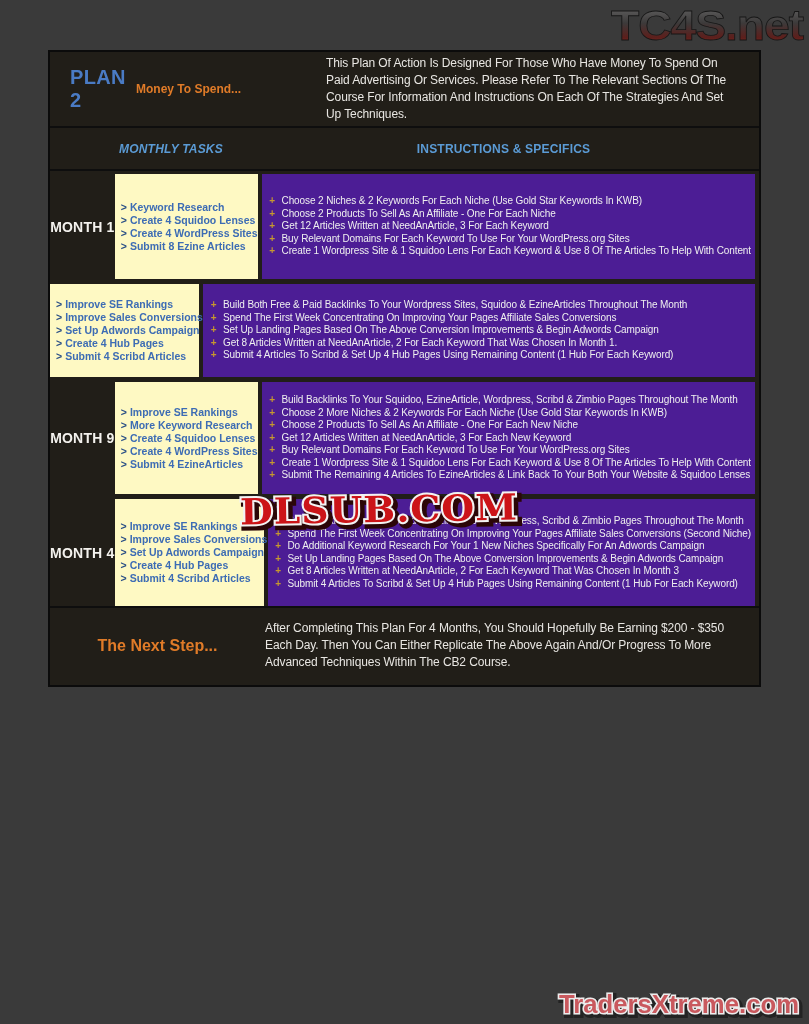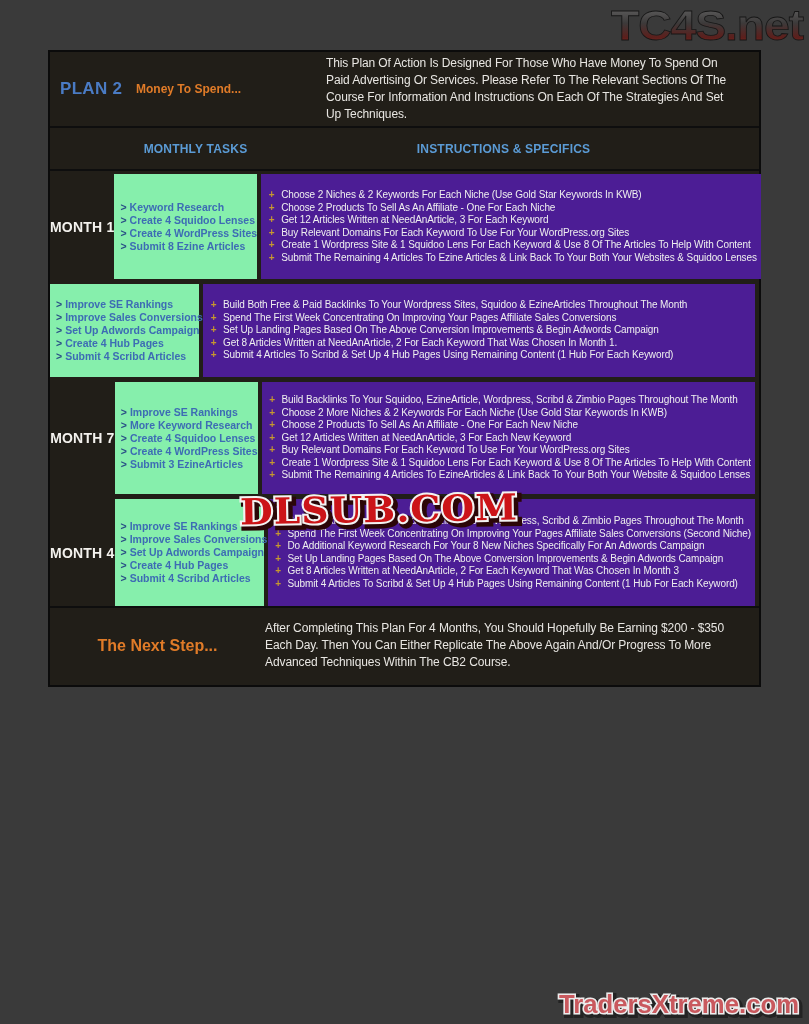--- a/index.html
+++ b/index.html
@@ -19,45 +19,46 @@
     border:2px solid #0b0b0b;
   }
 
   
   .plan-header {
     height:76px;
     display:flex; align-items:center;
     border-bottom:2px solid #0e0e0e;
   }
   .plan-label {
-    width:86px; padding-left:10px;
-    font-size:17px; font-weight:bold; color:#4a7bc4;
+    width:86px; padding-left:20px;
+    font-size:20px; font-weight:bold; color:#4a7bc4;
     letter-spacing:0.3px;
   }
   .plan-subtitle {
     width:152px;
     font-size:12px; font-weight:bold; color:#e07b28;
   }
   .plan-desc {
     flex:1; padding:0 26px 0 38px;
     font-size:12px; line-height:1.42; color:#e8e6e2;
     letter-spacing:-0.1px;
   }
 
   
   .col-headers {
     height:43px;
     display:flex; align-items:center;
     border-bottom:2px solid #0e0e0e;
   }
   .col-spacer { width:69px; }
   .col-tasks {
-    width:153px; text-align:center;
+    width:153px; 
     font-size:12px; font-weight:bold; color:#5b9bd5;
     letter-spacing:0.2px;
+    font-style:italic;
   }
   .col-instr {
     flex:1; text-align:center; padding-right:24px;
     font-size:12px; font-weight:bold; color:#5b9bd5;
     letter-spacing:0.2px;
   }
 
   
   .month-rows { }
   .month-row { display:flex; margin-bottom:5px; }
@@ -66,21 +67,21 @@
   .month-row.r2 { height:112px; }
   .month-row.r3 { height:107px; margin-bottom:0; }
   .label-cell {
     width:69px;
     display:flex; align-items:center; justify-content:center;
     font-size:14px; font-weight:bold; color:#f4f2ee;
     letter-spacing:0.2px; white-space:nowrap;
   }
   .tasks-cell {
     width:149px; margin-right:4px;
-    background:#86efac;
+    background:#fef9c3;
     display:flex; flex-direction:column; justify-content:center;
     padding-left:6px;
   }
   .instr-cell {
     flex:1; margin-right:4px;
     background:#4c1d95;
     display:flex; flex-direction:column; justify-content:center;
     padding-left:7px; padding-right:4px;
   }
   .task-item {
@@ -161,21 +162,20 @@
           <div class="task-item"><span class="task-prefix">&gt;</span><span>Create 4 Squidoo Lenses</span></div>
           <div class="task-item"><span class="task-prefix">&gt;</span><span>Create 4 WordPress Sites</span></div>
           <div class="task-item"><span class="task-prefix">&gt;</span><span>Submit 8 Ezine Articles</span></div>
         </div>
     <div class="instr-cell">
           <div class="instr-item"><span class="instr-bullet">+</span><span>Choose 2 Niches &amp; 2 Keywords For Each Niche (Use Gold Star Keywords In KWB)</span></div>
           <div class="instr-item"><span class="instr-bullet">+</span><span>Choose 2 Products To Sell As An Affiliate - One For Each Niche</span></div>
           <div class="instr-item"><span class="instr-bullet">+</span><span>Get 12 Articles Written at NeedAnArticle, 3 For Each Keyword</span></div>
           <div class="instr-item"><span class="instr-bullet">+</span><span>Buy Relevant Domains For Each Keyword To Use For Your WordPress.org  Sites</span></div>
           <div class="instr-item"><span class="instr-bullet">+</span><span>Create 1 Wordpress Site &amp; 1 Squidoo Lens For Each Keyword &amp; Use 8 Of The Articles To Help With Content</span></div>
-          <div class="instr-item"><span class="instr-bullet">+</span><span>Submit The Remaining 4 Articles To Ezine Articles &amp; Link Back To Your Both Your Websites &amp; Squidoo Lenses</span></div>
         </div>
   </div>
 
   <div class="month-row r1">
     <div class="tasks-cell">
           <div class="task-item"><span class="task-prefix">&gt;</span><span>Improve SE Rankings</span></div>
           <div class="task-item"><span class="task-prefix">&gt;</span><span>Improve Sales Conversions</span></div>
           <div class="task-item"><span class="task-prefix">&gt;</span><span>Set Up Adwords Campaign</span></div>
           <div class="task-item"><span class="task-prefix">&gt;</span><span>Create 4 Hub Pages</span></div>
           <div class="task-item"><span class="task-prefix">&gt;</span><span>Submit 4 Scribd Articles</span></div>
@@ -183,27 +183,27 @@
     <div class="instr-cell">
           <div class="instr-item"><span class="instr-bullet">+</span><span>Build Both Free &amp; Paid Backlinks To Your Wordpress Sites,  Squidoo &amp; EzineArticles  Throughout The Month</span></div>
           <div class="instr-item"><span class="instr-bullet">+</span><span>Spend The First Week Concentrating On Improving Your Pages Affiliate Sales Conversions</span></div>
           <div class="instr-item"><span class="instr-bullet">+</span><span>Set Up Landing Pages Based On The Above Conversion Improvements &amp; Begin Adwords Campaign</span></div>
           <div class="instr-item"><span class="instr-bullet">+</span><span>Get 8 Articles Written at NeedAnArticle, 2 For Each Keyword That Was Chosen In Month 1.</span></div>
           <div class="instr-item"><span class="instr-bullet">+</span><span>Submit 4 Articles To Scribd &amp; Set Up 4 Hub Pages Using Remaining Content (1 Hub For Each Keyword)</span></div>
         </div>
   </div>
 
   <div class="month-row r2">
-    <div class="label-cell">MONTH 7</div>
+    <div class="label-cell">MONTH 9</div>
     <div class="tasks-cell">
           <div class="task-item"><span class="task-prefix">&gt;</span><span>Improve SE Rankings</span></div>
           <div class="task-item"><span class="task-prefix">&gt;</span><span>More Keyword Research</span></div>
           <div class="task-item"><span class="task-prefix">&gt;</span><span>Create 4 Squidoo Lenses</span></div>
           <div class="task-item"><span class="task-prefix">&gt;</span><span>Create 4 WordPress Sites</span></div>
-          <div class="task-item"><span class="task-prefix">&gt;</span><span>Submit 3 EzineArticles</span></div>
+          <div class="task-item"><span class="task-prefix">&gt;</span><span>Submit 4 EzineArticles</span></div>
         </div>
     <div class="instr-cell">
           <div class="instr-item"><span class="instr-bullet">+</span><span>Build Backlinks To Your Squidoo, EzineArticle, Wordpress, Scribd &amp; Zimbio Pages Throughout The Month</span></div>
           <div class="instr-item"><span class="instr-bullet">+</span><span>Choose 2 More Niches &amp; 2 Keywords For Each Niche (Use Gold Star Keywords In KWB)</span></div>
           <div class="instr-item"><span class="instr-bullet">+</span><span>Choose 2 Products To Sell As An Affiliate - One For Each New Niche</span></div>
           <div class="instr-item"><span class="instr-bullet">+</span><span>Get 12 Articles Written at NeedAnArticle, 3 For Each New Keyword</span></div>
           <div class="instr-item"><span class="instr-bullet">+</span><span>Buy Relevant Domains For Each Keyword To Use For Your WordPress.org  Sites</span></div>
           <div class="instr-item"><span class="instr-bullet">+</span><span>Create 1 Wordpress Site &amp; 1 Squidoo Lens For Each Keyword &amp; Use 8 Of The Articles To Help With Content</span></div>
           <div class="instr-item"><span class="instr-bullet">+</span><span>Submit The Remaining 4 Articles To EzineArticles &amp; Link Back To Your Both Your Website &amp; Squidoo Lenses</span></div>
         </div>
@@ -214,21 +214,21 @@
     <div class="tasks-cell">
           <div class="task-item"><span class="task-prefix">&gt;</span><span>Improve SE Rankings</span></div>
           <div class="task-item"><span class="task-prefix">&gt;</span><span>Improve Sales Conversions</span></div>
           <div class="task-item"><span class="task-prefix">&gt;</span><span>Set Up Adwords Campaign</span></div>
           <div class="task-item"><span class="task-prefix">&gt;</span><span>Create 4 Hub Pages</span></div>
           <div class="task-item"><span class="task-prefix">&gt;</span><span>Submit 4 Scribd Articles</span></div>
         </div>
     <div class="instr-cell">
           <div class="instr-item"><span class="instr-bullet">+</span><span>Build Backlinks To Your Squidoo, EzineArticle, Wordpress, Scribd &amp; Zimbio Pages Throughout The Month</span></div>
           <div class="instr-item"><span class="instr-bullet">+</span><span>Spend The First Week Concentrating On Improving Your Pages Affiliate Sales Conversions (Second Niche)</span></div>
-          <div class="instr-item"><span class="instr-bullet">+</span><span>Do Additional Keyword Research For Your 8 New Niches Specifically For An Adwords Campaign</span></div>
+          <div class="instr-item"><span class="instr-bullet">+</span><span>Do Additional Keyword Research For Your 1 New Niches Specifically For An Adwords Campaign</span></div>
           <div class="instr-item"><span class="instr-bullet">+</span><span>Set Up Landing Pages Based On The Above Conversion Improvements &amp; Begin Adwords Campaign</span></div>
           <div class="instr-item"><span class="instr-bullet">+</span><span>Get 8 Articles Written at NeedAnArticle, 2 For Each Keyword That Was Chosen In Month 3</span></div>
           <div class="instr-item"><span class="instr-bullet">+</span><span>Submit 4 Articles To Scribd &amp; Set Up 4 Hub Pages Using Remaining Content (1 Hub For Each Keyword)</span></div>
         </div>
   </div>
 </div>
 
   <div class="plan-footer">
     <div class="next-step-label">The Next Step...</div>
     <div class="next-step-desc">After Completing This Plan For 4 Months, You Should Hopefully Be Earning $200 - $350 Each Day. Then You Can Either Replicate The Above Again And/Or Progress To More Advanced Techniques Within The CB2 Course.</div>

